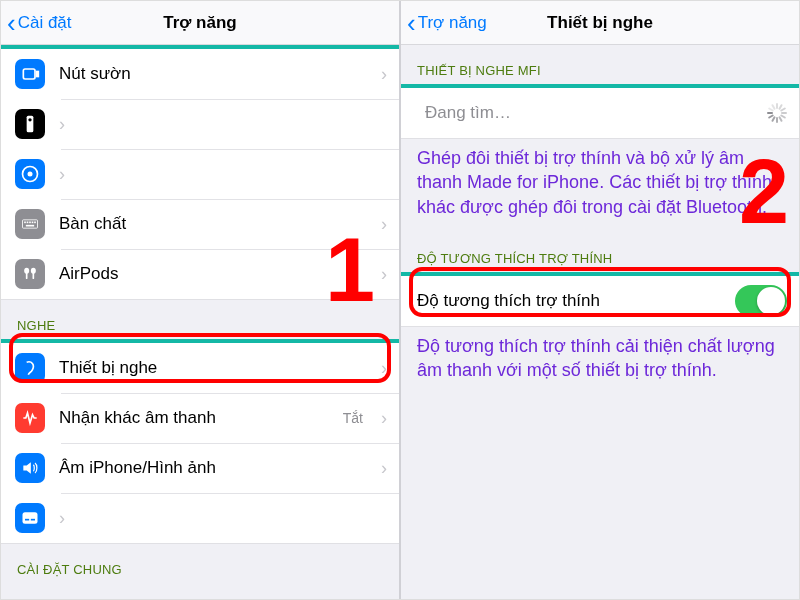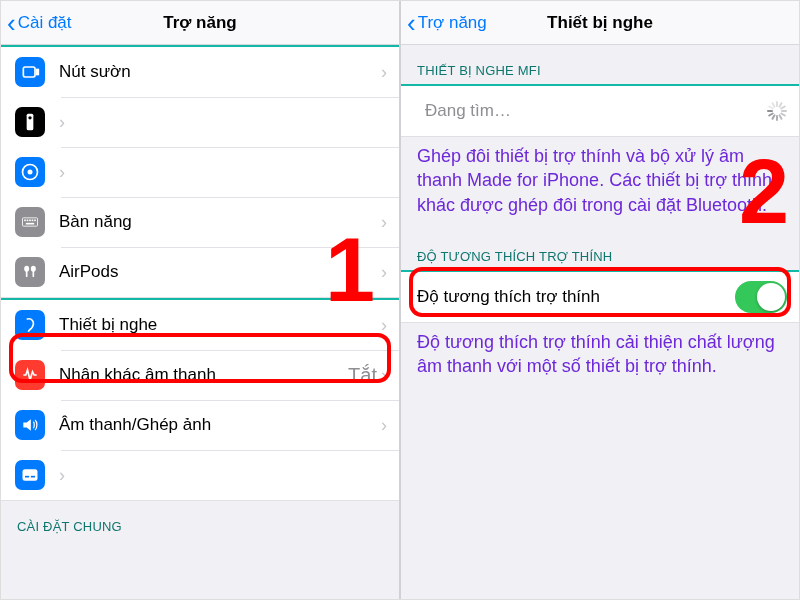--- a/index.html
+++ b/index.html
@@ -46,21 +46,21 @@
     left: 0; right: 0;
     text-align: center;
     font-size: 17px;
     font-weight: 600;
     color: #000;
     pointer-events: none;
   }
 
   .section-header {
     font-size: 13px;
-    color: #0f766e;
+    color: #4d7c0f;
     text-transform: uppercase;
     padding: 18px 32px 6px 16px;
     letter-spacing: 0.2px;
   }
   .footer-text {
     font-size: 18px;
     color: #6d28d9;
     padding: 7px 16px 14px 16px;
     line-height: 1.35;
   }
@@ -72,39 +72,39 @@
     min-height: 50px;
     padding: 5px 12px 5px 14px;
     position: relative;
     cursor: pointer;
   }
   .row + .row .sep,
   .row .sep {
     position: absolute; left: 60px; right:0; top:0; height:1px; background:#e2e2e6;
   }
   .row:first-of-type .sep { display:none; }
-  .group { border-top:2px solid #14b8a6; border-bottom:1px solid #e0e0e4; }
+  .group { border-top:4px solid #14b8a6; border-bottom:1px solid #e0e0e4; }
   .group .row:first-child .sep { display:none; }
 
   .icon-wrap {
     width: 30px; height: 30px;
     border-radius: 7px;
     display: flex;
     align-items:center; justify-content:center;
     margin-right: 14px;
     flex-shrink:0;
     color:#fff;
     font-size:17px;
   }
   .label {
     font-size: 17px;
     color:#000;
     flex: 1;
   }
-  .detail { font-size:20px; color:#8e8e93; margin-right:4px;}
+  .detail { font-size:14px; color:#8e8e93; margin-right:18px;}
   .chevron { color:#c7c7cc; font-size:18px; font-weight:500;}
 
   
   .bg-blue { background:#007aff; }
   .bg-black { background:#000; }
   .bg-gray { background:#8e8e93; }
   .bg-red { background:#ff3b30; }
 
   
   .toggle {
@@ -200,38 +200,39 @@
         <svg viewBox="0 0 24 24" fill="#fff">
             <rect x="3" y="7" width="18" height="10" rx="1" fill="none" stroke="#fff" stroke-width="1"></rect>
             <rect x="5" y="9" width="2" height="2"></rect>
             <rect x="8" y="9" width="2" height="2"></rect>
             <rect x="11" y="9" width="2" height="2"></rect>
             <rect x="14" y="9" width="2" height="2"></rect>
             <rect x="17" y="9" width="2" height="2"></rect>
             <rect x="7" y="13" width="10" height="2"></rect>
           </svg>
       </div>
-      <span class="label">Bàn năng</span>
+      <span class="label">Bàn chất</span>
       <span class="chevron">›</span>
     </div>
     <div class="row">
       <div class="sep"></div>
       <div class="icon-wrap bg-gray">
         <svg viewBox="0 0 24 24" fill="#fff">
             <ellipse cx="8" cy="8" rx="3" ry="3.5"></ellipse>
             <rect x="7" y="10" width="2" height="8" rx="1"></rect>
             <ellipse cx="16" cy="8" rx="3" ry="3.5"></ellipse>
             <rect x="15" y="10" width="2" height="8" rx="1"></rect>
           </svg>
       </div>
       <span class="label">AirPods</span>
       <span class="chevron">›</span>
     </div>
   </div>
 
+  <div class="section-header">NGHE</div>
 
   <div class="group">
     <div class="row">
       <div class="icon-wrap bg-blue">
         <svg viewBox="0 0 24 24" fill="none" stroke="#fff" stroke-width="2">
             <path d="M8 5 C14 3 18 8 15 14 C13 18 11 17 10 20"></path>
           </svg>
       </div>
       <span class="label">Thiết bị nghe</span>
       <span class="chevron">›</span>
@@ -249,21 +250,21 @@
     </div>
     <div class="row">
       <div class="sep"></div>
       <div class="icon-wrap bg-blue">
         <svg viewBox="0 0 24 24" fill="#fff">
             <path d="M4 9v6h4l5 4V5L8 9H4z"></path>
             <path d="M16 8c1.5 1 1.5 7 0 8" fill="none" stroke="#fff" stroke-width="1.5"></path>
             <path d="M18 6c3 2 3 10 0 12" fill="none" stroke="#fff" stroke-width="1.5"></path>
           </svg>
       </div>
-      <span class="label">Âm thanh/Ghép ảnh</span>
+      <span class="label">Âm iPhone/Hình ảnh</span>
       <span class="chevron">›</span>
     </div>
     <div class="row">
       <div class="sep"></div>
       <div class="icon-wrap bg-blue">
         <svg viewBox="0 0 24 24" fill="#fff">
             <rect x="3" y="5" width="18" height="14" rx="3"></rect>
             <rect x="6" y="13" width="5" height="2" fill="#007aff"></rect>
             <rect x="13" y="13" width="5" height="2" fill="#007aff"></rect>
           </svg>

